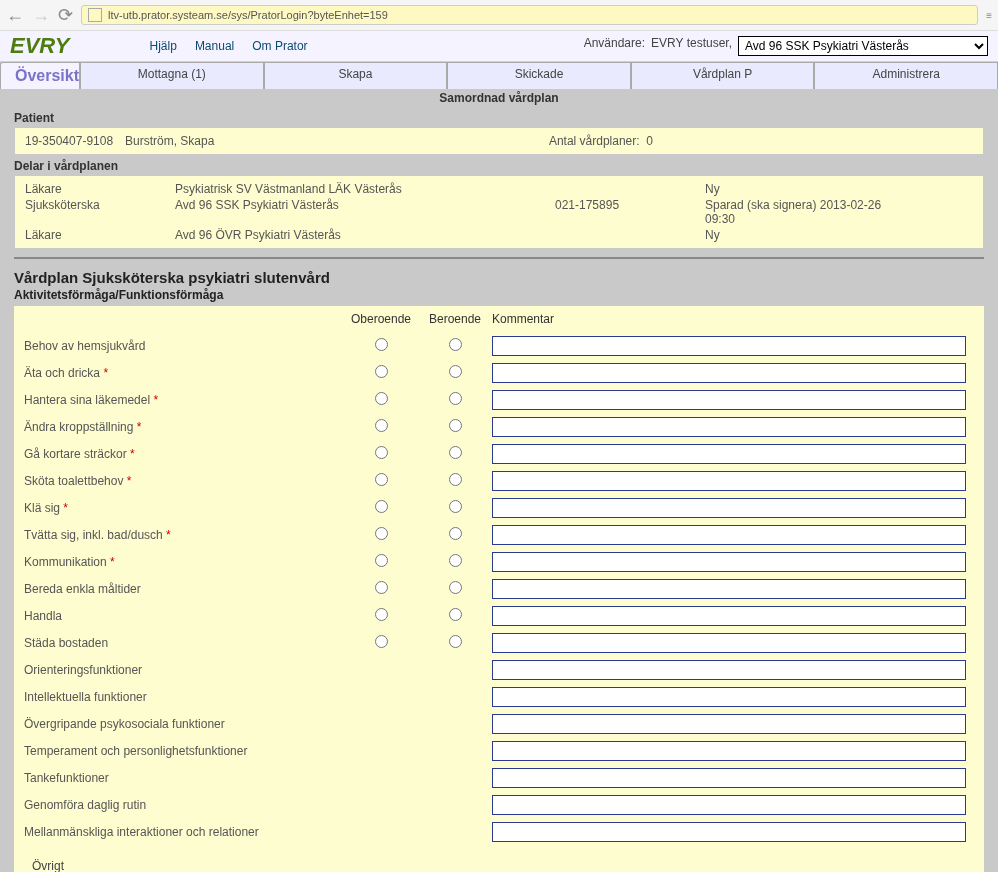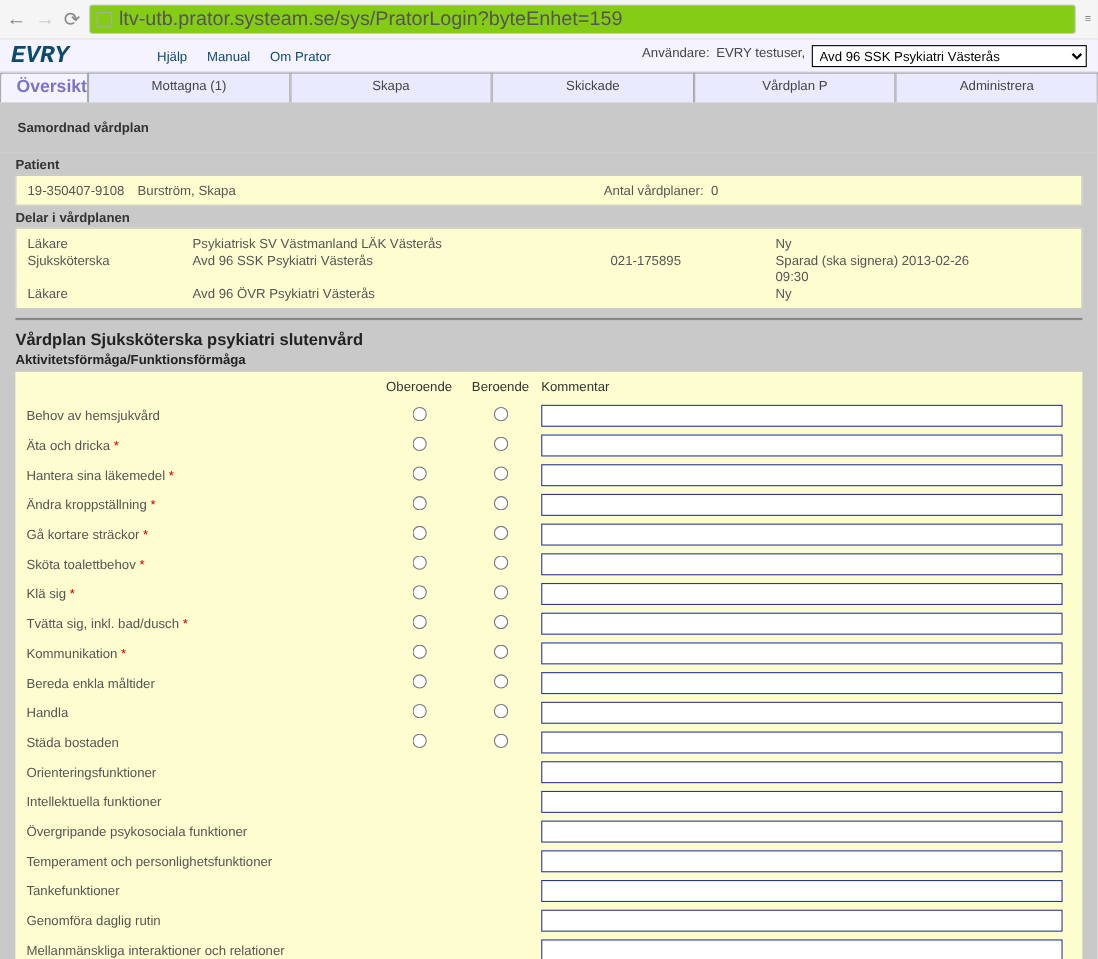--- a/index.html
+++ b/index.html
@@ -1,33 +1,33 @@
 <!DOCTYPE html>
 <html><head>
 <meta charset="utf-8">
 <style>
 * { box-sizing: border-box; margin: 0; padding: 0; }
 body { font-family: Arial, sans-serif; font-size: 12px; background: #f0f0f0; width: 998px; }
 .browser-bar { display: flex; align-items: center; background: #f5f5f5; border-bottom: 1px solid #ddd; padding: 4px 6px; gap: 8px; }
 .nav-btn { color: #888; font-size: 18px; cursor: pointer; user-select: none; }
-.url-bar { flex: 1; display: flex; align-items: center; background: #84cc16; border: 1px solid #ccc; border-radius: 3px; padding: 2px 6px; font-size: 18px; color: #555; }
+.url-bar { flex: 1; display: flex; align-items: center; background: #fef9c3; border: 1px solid #ccc; border-radius: 3px; padding: 2px 6px; font-size: 11px; color: #555; }
 .url-icon { width: 14px; height: 14px; border: 1px solid #aaa; margin-right: 6px; }
 .dropdown-arrow { font-size: 10px; color: #888; }
 .top-strip { background: #f5f3ff; border-bottom: 1px solid #d0d0e0; display: flex; align-items: center; padding: 2px 10px; }
-.logo { font-family: Liberation Mono, monospace; font-style: italic; font-weight: bold; font-size: 22px; color: #0c4a6e; padding-right: 80px; }
+.logo { font-family: Liberation Sans, sans-serif; font-style: italic; font-weight: bold; font-size: 22px; color: #4d7c0f; padding-right: 80px; }
 .top-menu { display: flex; gap: 18px; color: #0c4a6e; }
 .top-menu span { cursor: pointer; }
 .user-area { margin-left: auto; display: flex; align-items: flex-start; gap: 6px; color: #444; }
 .unit-select { border: 1px solid #000; background: #fff; padding: 1px 2px; font-size: 12px; width: 250px; }
 .main-tabs { display: flex; background: #c9c9c9; }
 .tab { border: 1px solid #aaa; border-bottom: none; padding: 4px 10px; text-align: center; background: #eaeaff; color: #444; cursor: pointer; }
 .tab.active { background: #f5f3ff; color: #7a73c8; font-weight: bold; font-size: 16px; border-top-left-radius: 3px; }
 .tab-overview { width: 80px; text-align:left; padding-left:14px;}
 .tab-wide { flex: 1; }
-.sub-title { font-weight: bold; color: #333; padding: 16px; background: #c9c9c9; }
+.sub-title { text-align: center; font-weight: bold; color: #333; padding: 2px; background: #c9c9c9; }
 .content { background: #c9c9c9; padding: 0 0 10px 0; }
 .section-label { font-weight: bold; color: #333; padding: 4px 14px 2px; }
 .yellow-box { background: #fefdd0; border: 1px solid #c9c9c9; margin: 0 14px; padding: 6px 10px; color: #555; }
 .patient-row { display: flex; }
 .pid { width: 100px; }
 .plans { margin-left: auto; padding-right: 320px; }
 .parts-grid { display: grid; grid-template-columns: 150px 380px 150px 200px; row-gap: 2px; color: #555; }
 .hr { border-top: 2px solid #888; margin: 8px 14px 4px; }
 .form-title { font-weight: bold; font-size: 15px; padding: 6px 14px 2px; color: #222; }
 .form-sub { font-weight: bold; font-size: 12px; padding: 0 14px 4px; color: #222; }

